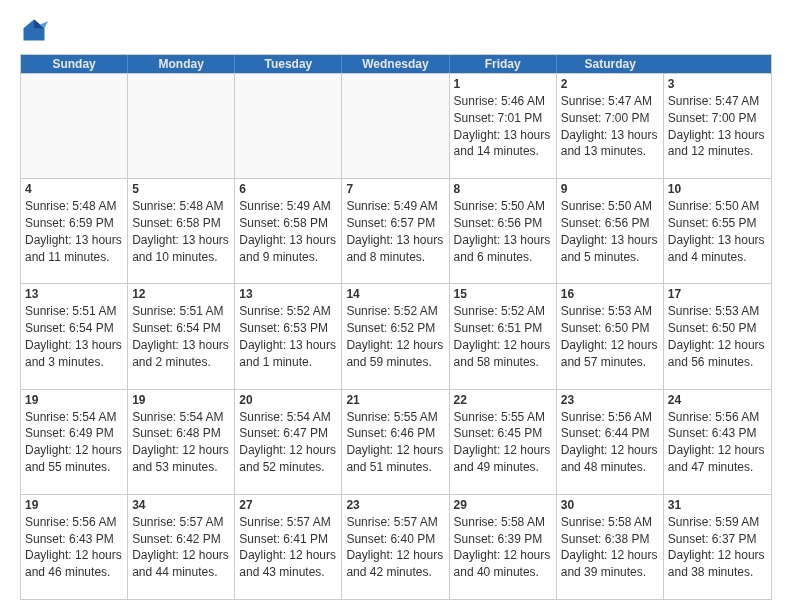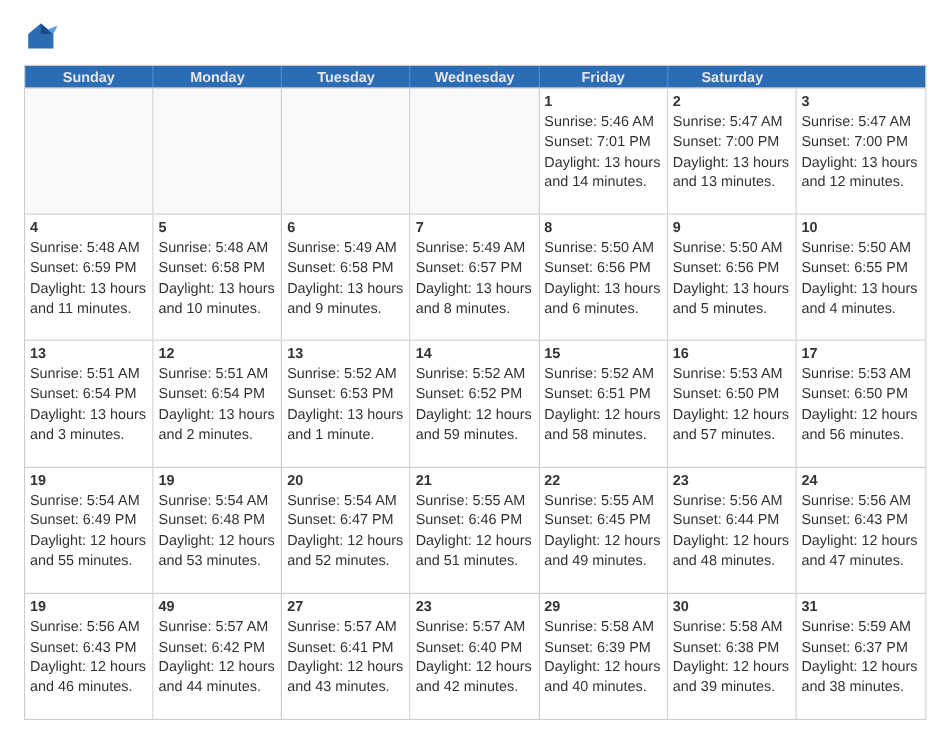--- a/index.html
+++ b/index.html
@@ -321,21 +321,21 @@
         </div>
         <div class="cal-row">
           <div class="cal-cell">
             <div class="day-num">19</div>
             <div class="day-info" style="white-space: pre-line;">Sunrise: 5:56 AM
 Sunset: 6:43 PM
 Daylight: 12 hours
 and 46 minutes.</div>
           </div>
           <div class="cal-cell">
-            <div class="day-num">49</div>
+            <div class="day-num">34</div>
             <div class="day-info" style="white-space: pre-line;">Sunrise: 5:57 AM
 Sunset: 6:42 PM
 Daylight: 12 hours
 and 44 minutes.</div>
           </div>
           <div class="cal-cell">
             <div class="day-num">27</div>
             <div class="day-info" style="white-space: pre-line;">Sunrise: 5:57 AM
 Sunset: 6:41 PM
 Daylight: 12 hours

